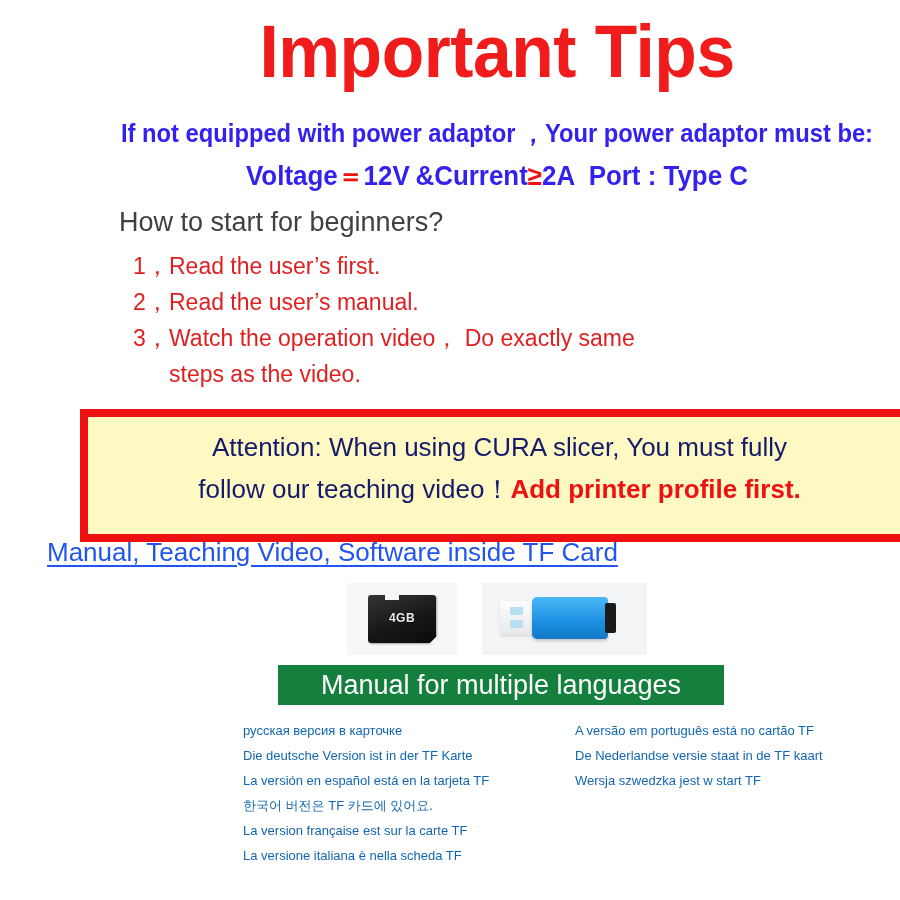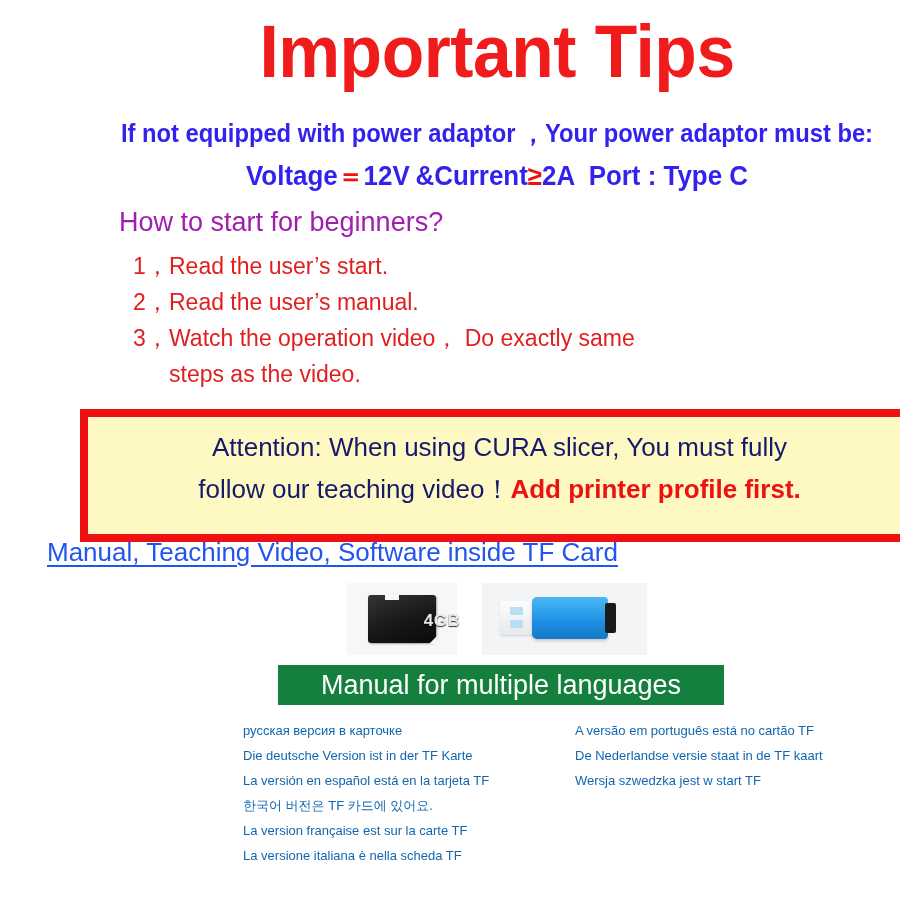--- a/index.html
+++ b/index.html
@@ -71,21 +71,21 @@
     font-weight: bold;
   }
   .gap-sm { display: inline-block; width: 6px; }
   .gap-md { display: inline-block; width: 14px; }
 
   
   .howto {
     position: absolute;
     top: 203px;
     left: 72px;
-    color: #a21caf;
+    color: #404040;
     font-size: 27px;
     line-height: 38px;
     white-space: nowrap;
   }
   .steps {
     position: absolute;
     top: 248px;
     left: 86px;
     color: #e02020;
     font-size: 23px;
@@ -185,25 +185,24 @@
     border-left: 8px solid transparent;
     border-bottom: 8px solid #f7f7f7;
   }
   .sd-label {
     position: absolute;
     left: 0;
     top: 16px;
     width: 68px;
     text-align: center;
     color: #e8e8e8;
-    font-size: 17px;
+    font-size: 12px;
     font-weight: bold;
     letter-spacing: 0.5px;
     text-shadow: 0 1px 1px rgba(0,0,0,0.8);
-    padding-left: 40px;
   }
 
   .photo-usb {
     position: absolute;
     left: 145px;
     top: 0;
     width: 165px;
     height: 72px;
     background: #f2f4f6;
   }
@@ -302,21 +301,21 @@
   </div>
 
   <div class="adaptor-line2">
     <span>Voltage</span><span class="sym-red">＝</span><span>12V</span><span class="gap-sm"></span><span>&amp;Current</span><span class="sym-red">≥</span><span>2A</span><span class="gap-md"></span><span>Port : Type C</span>
   </div>
 
   <div class="howto">How to start for beginners?</div>
 
   <div class="steps">
     <span class="step">
-      <span class="num">1，</span><span>Read the user’s start.</span>
+      <span class="num">1，</span><span>Read the user’s first.</span>
     </span>
     <span class="step">
       <span class="num">2，</span><span>Read the user’s manual.</span>
     </span>
     <span class="step">
       <span class="num">3，</span><span>Watch the operation video，  Do exactly same</span>
     </span>
     <span class="step">
       <span class="cont">steps as the video.</span>
     </span>

